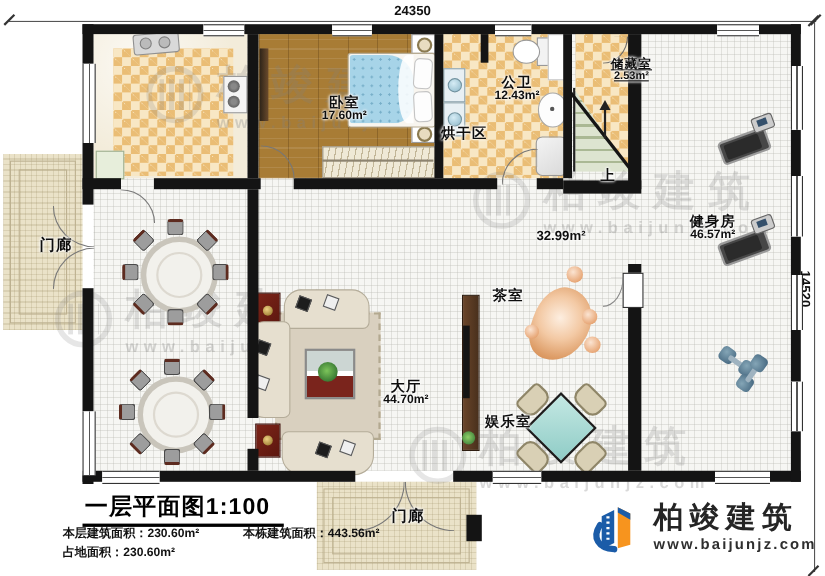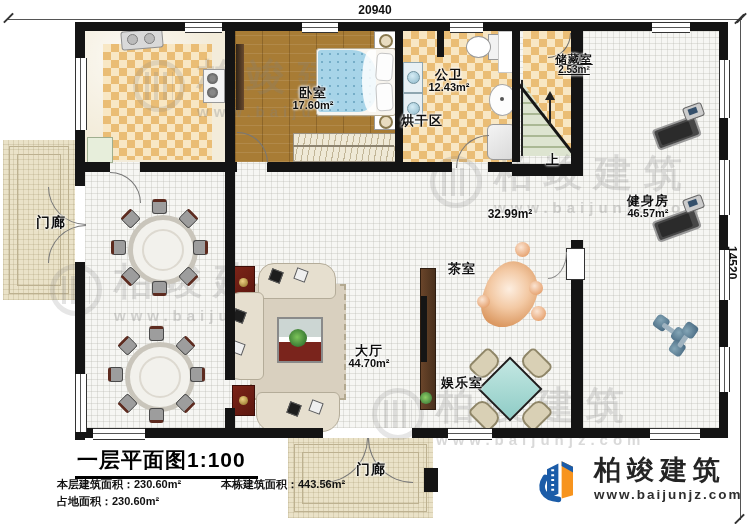--- a/index.html
+++ b/index.html
@@ -81,21 +81,21 @@
   .arrow-head{position:absolute;width:0;height:0;border-left:5px solid transparent;border-right:5px solid transparent;border-bottom:9px solid #222;}
 </style>
 </head>
 <body>
 
 <div id="plan">
 
   <div class="dim-line" style="left:8px;top:19px;width:734px;height:1px;"></div>
   <div class="tick" style="left:2px;top:17px;transform:rotate(-45deg);"></div>
   <div class="tick" style="left:735px;top:17px;transform:rotate(-45deg);"></div>
-  <div class="dim-text" style="left:333px;top:3px;width:84px;text-align:center;">20940</div>
+  <div class="dim-text" style="left:333px;top:3px;width:84px;text-align:center;">24350</div>
   <div class="dim-line" style="left:740px;top:20px;width:1px;height:500px;"></div>
   <div class="tick" style="left:733px;top:18px;transform:rotate(-45deg);"></div>
   <div class="tick" style="left:733px;top:518px;transform:rotate(-45deg);"></div>
   <div class="dim-text" style="left:725px;top:246px;writing-mode:vertical-rl;text-orientation:sideways;">14520</div>
 
   <div class="grid-floor" style="left:85px;top:31px;width:634px;height:397px;"></div>
   <div class="marble" style="left:85px;top:31px;width:140px;height:131px;"></div>
   <div class="checker" style="left:103px;top:44px;width:109px;height:116px;"></div>
   <div class="wood" style="left:235px;top:31px;width:160px;height:131px;"></div>
   <div class="checker" style="left:403px;top:31px;width:109px;height:131px;"></div>
@@ -300,21 +300,21 @@
   <div class="door" style="left:237px;top:132px;width:30px;height:30px;border-top:1.5px solid #777;border-right:1.5px solid #777;border-top-right-radius:100%;"></div>
   <div class="door" style="left:456px;top:135px;width:32px;height:32px;border-top:1.5px solid #777;border-left:1.5px solid #777;border-top-left-radius:100%;"></div>
   <div class="door" style="left:548px;top:33px;width:22px;height:24px;border-right:1.5px solid #666;border-bottom:1.5px solid #666;border-bottom-right-radius:100%;"></div>
   <div class="abs" style="left:566px;top:248px;width:17px;height:30px;background:#fff;border:1.5px solid #333;"></div>
   <div class="door" style="left:548px;top:252px;width:18px;height:26px;border-right:1.5px solid #888;border-bottom:1.5px solid #888;border-bottom-right-radius:100%;"></div>
 
   <div class="rlabel" style="left:237px;top:86px;width:72px;padding-left:40px;">
     <span class="lbl-name">卧室</span>
     <span class="lbl-area">17.60m²</span>
   </div>
-  <div class="rlabel" style="left:412px;top:68px;width:74px;text-align:center;">
+  <div class="rlabel" style="left:433px;top:68px;width:74px;text-align:center;">
     <span class="lbl-name">公卫</span>
     <span class="lbl-area">12.43m²</span>
   </div>
   <div class="rlabel" style="left:540px;top:53px;width:68px;text-decoration:underline;">
     <span class="lbl-name" style="font-size:11.5px;">储藏室</span>
     <span class="lbl-area" style="font-size:10px;">2.53m²</span>
   </div>
   <div class="rlabel" style="left:394px;top:114px;width:56px;">
     <span class="lbl-name">烘干区</span>
   </div>

